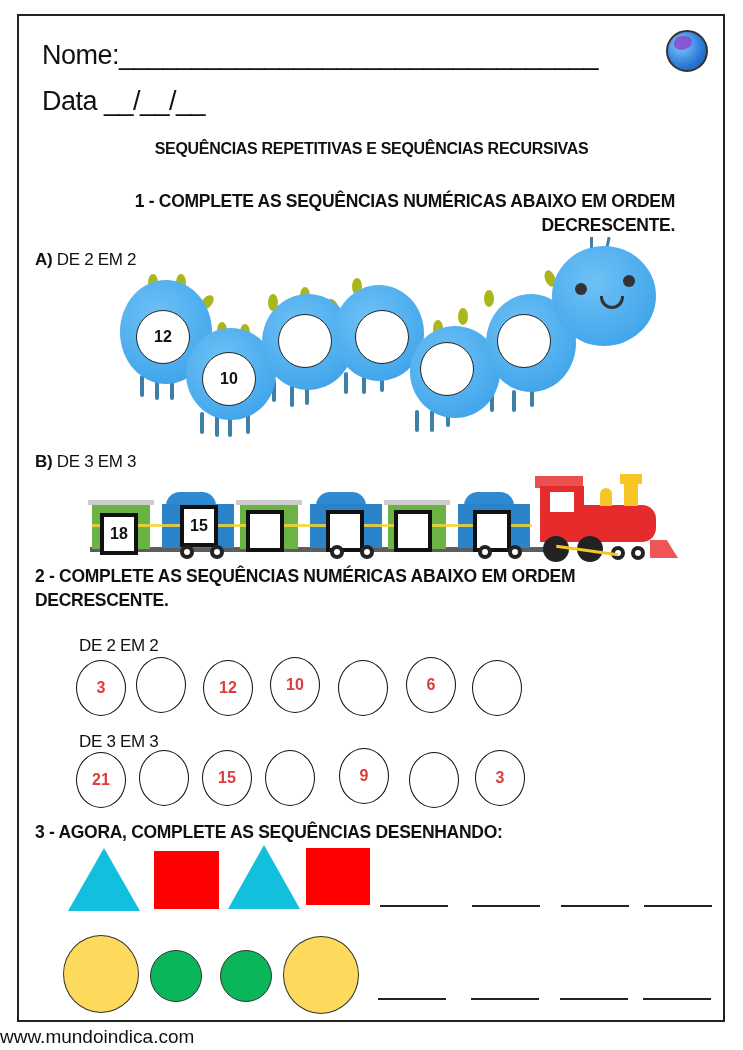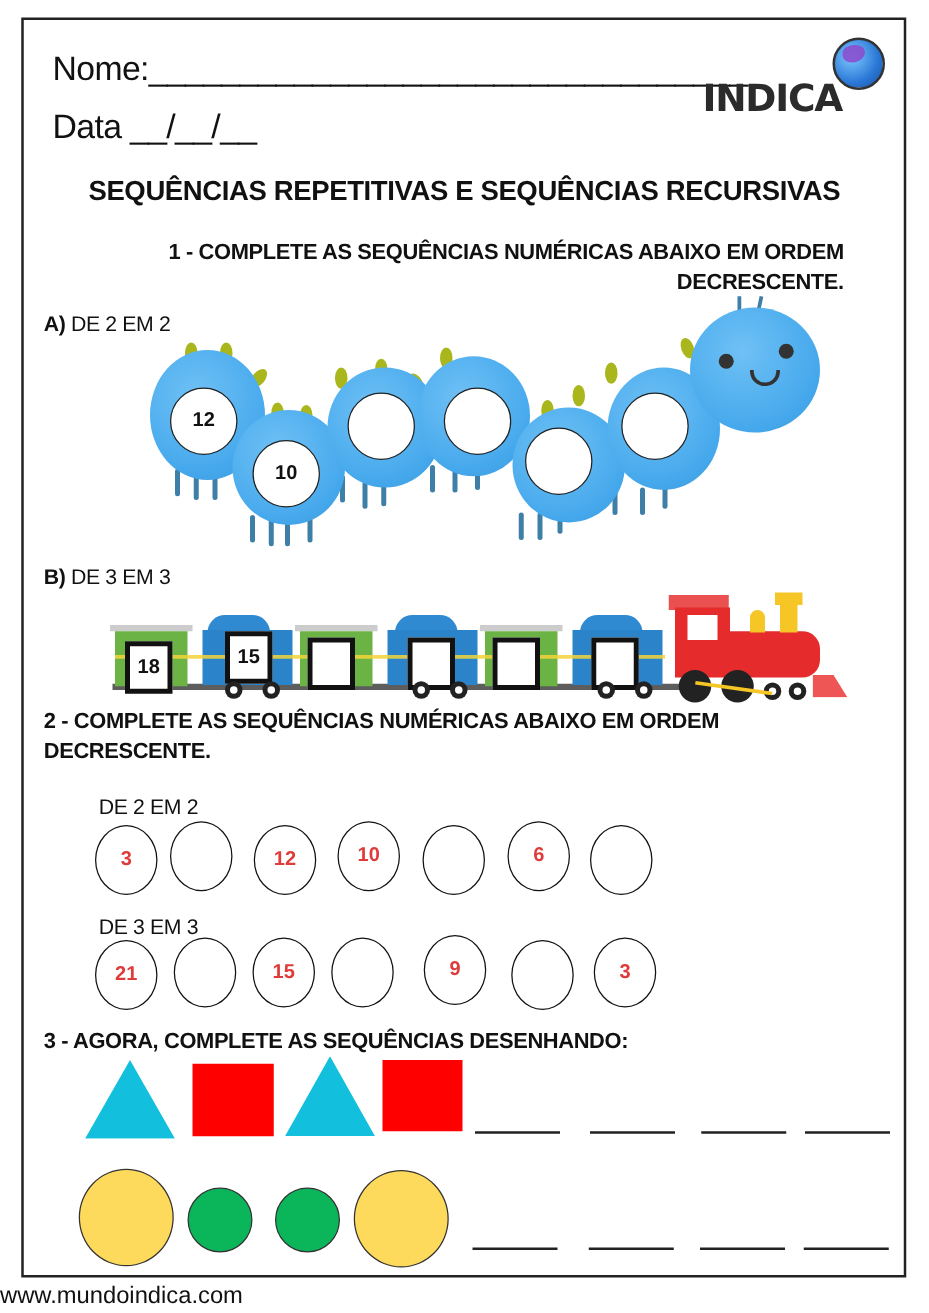--- a/index.html
+++ b/index.html
@@ -1,21 +1,21 @@
 <!DOCTYPE html>
 <html><head>
 <meta charset="utf-8">
 <style>
   html, body { margin:0; padding:0; background:#fff; }
   body { width:743px; height:1050px; position:relative; overflow:hidden; font-family:"Liberation Sans", "DejaVu Sans", sans-serif; color:#111; }
   .frame { position:absolute; left:17px; top:14px; width:708px; height:1008px; border:2px solid #222; box-sizing:border-box; }
   .abs { position:absolute; }
   .name-line { left:42px; top:40px; font-size:27px; letter-spacing:-0.5px; }
   .date-line { left:42px; top:86px; font-size:27px; letter-spacing:-0.5px; }
-  .title { left:0; width:743px; top:140px; text-align:center; font-size:22px; font-weight:bold; letter-spacing:-0.3px; }
+  .title { left:0; width:743px; top:140px; text-align:center; font-size:16px; font-weight:bold; letter-spacing:-0.3px; }
   .q { left:35px; font-size:17.5px; font-weight:bold; line-height:24px; letter-spacing:-0.3px; width:640px; }
   .sub { font-size:17px; letter-spacing:-0.3px; }
   .sub b { font-weight:bold; }
   .footer { left:0; width:743px; top:1026px; font-size:19px; }
   .logo { left:562px; top:28px; width:150px; height:70px; }
   .logo-mundo { position:absolute; left:0; top:2px; font-size:30px; font-weight:900; color:#f7c51e; -webkit-text-stroke:1.5px #333; letter-spacing:-1px; font-family:"DejaVu Sans", sans-serif; }
   .logo-indica { position:absolute; left:0; top:34px; font-size:30px; font-weight:900; color:#2b2b2b; letter-spacing:-1px; font-family:"DejaVu Sans", sans-serif; }
   .globe { position:absolute; left:104px; top:2px; width:38px; height:38px; border-radius:50%; background:radial-gradient(circle at 35% 35%, #7ec8ff, #2a78d6 60%, #1c4fa0); border:2px solid #333; }
   .globe::after { content:""; position:absolute; left:6px; top:4px; width:18px; height:14px; background:#8a4fcf; border-radius:50% 40% 60% 40%; opacity:.9; }
   
@@ -33,21 +33,20 @@
 </style>
 </head>
 <body>
 
 <div class="frame"></div>
 
 <div class="abs name-line">Nome:_________________________________</div>
 <div class="abs date-line">Data __/__/__</div>
 
 <div class="abs logo">
-  <span class="logo-indica">INDICA</span>
   <div class="globe"></div>
 </div>
 
 <div class="abs title">SEQUÊNCIAS REPETITIVAS E SEQUÊNCIAS RECURSIVAS</div>
 
 <div class="abs q" style="top:189px;text-align:right;">1 - COMPLETE AS SEQUÊNCIAS NUMÉRICAS ABAIXO EM ORDEM DECRESCENTE.</div>
 <div class="abs sub" style="left:35px; top:250px;">
   <b>A)</b> <span>DE 2 EM 2</span>
 </div>
 

